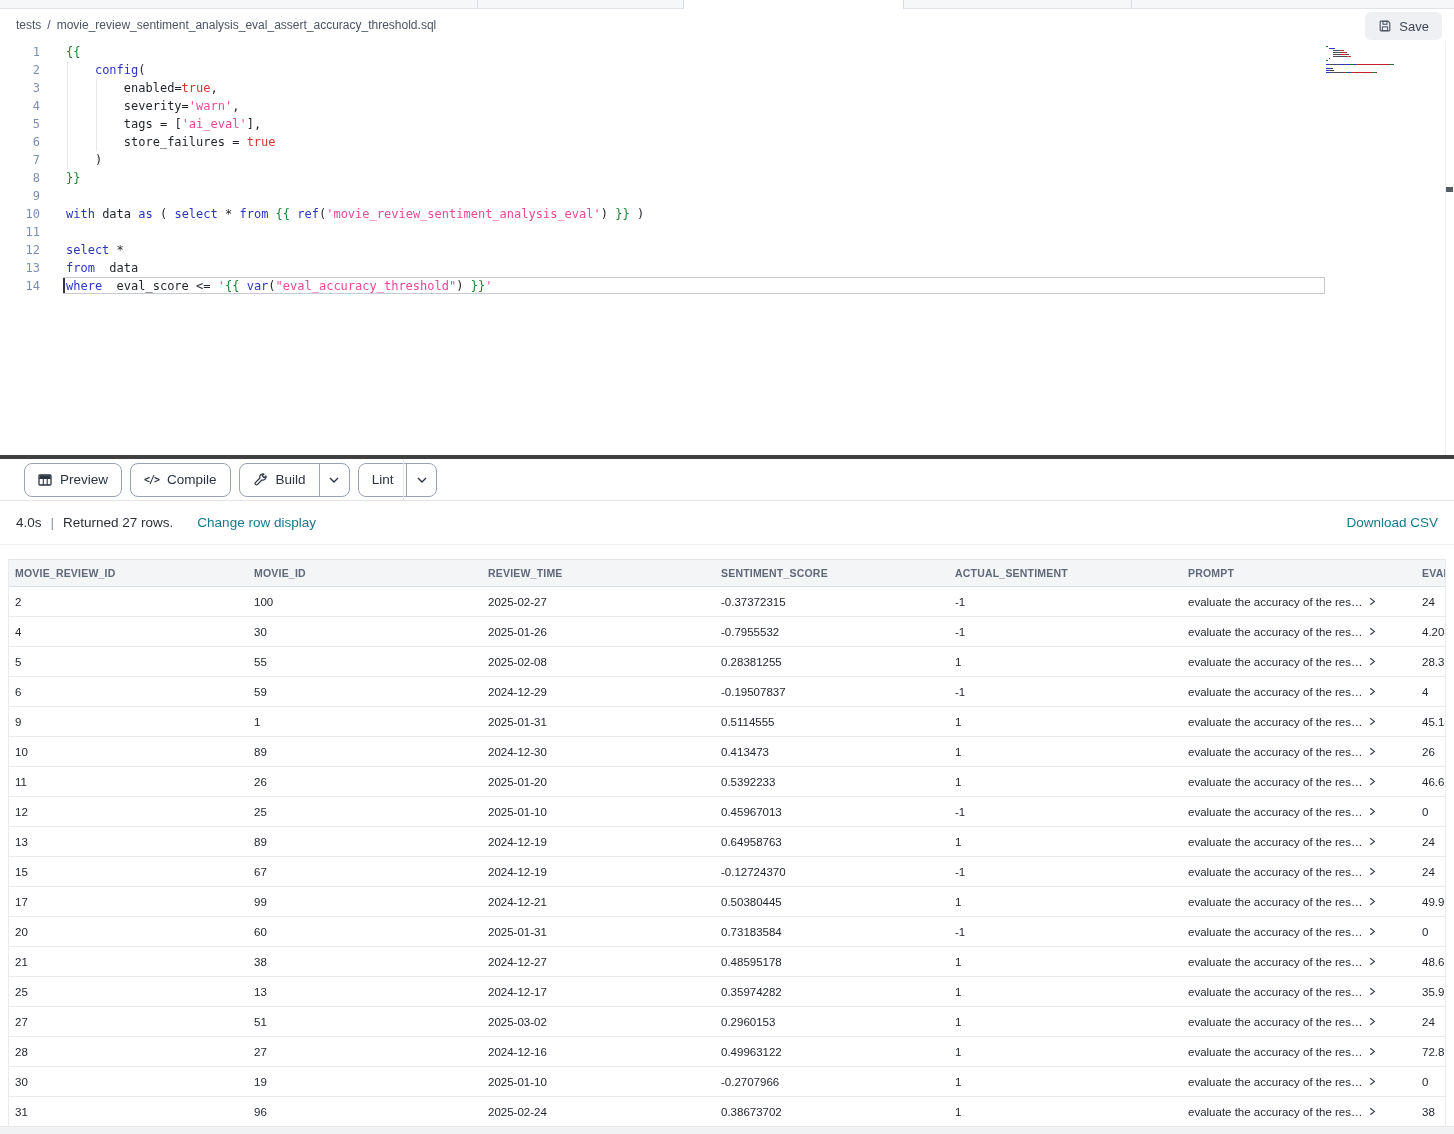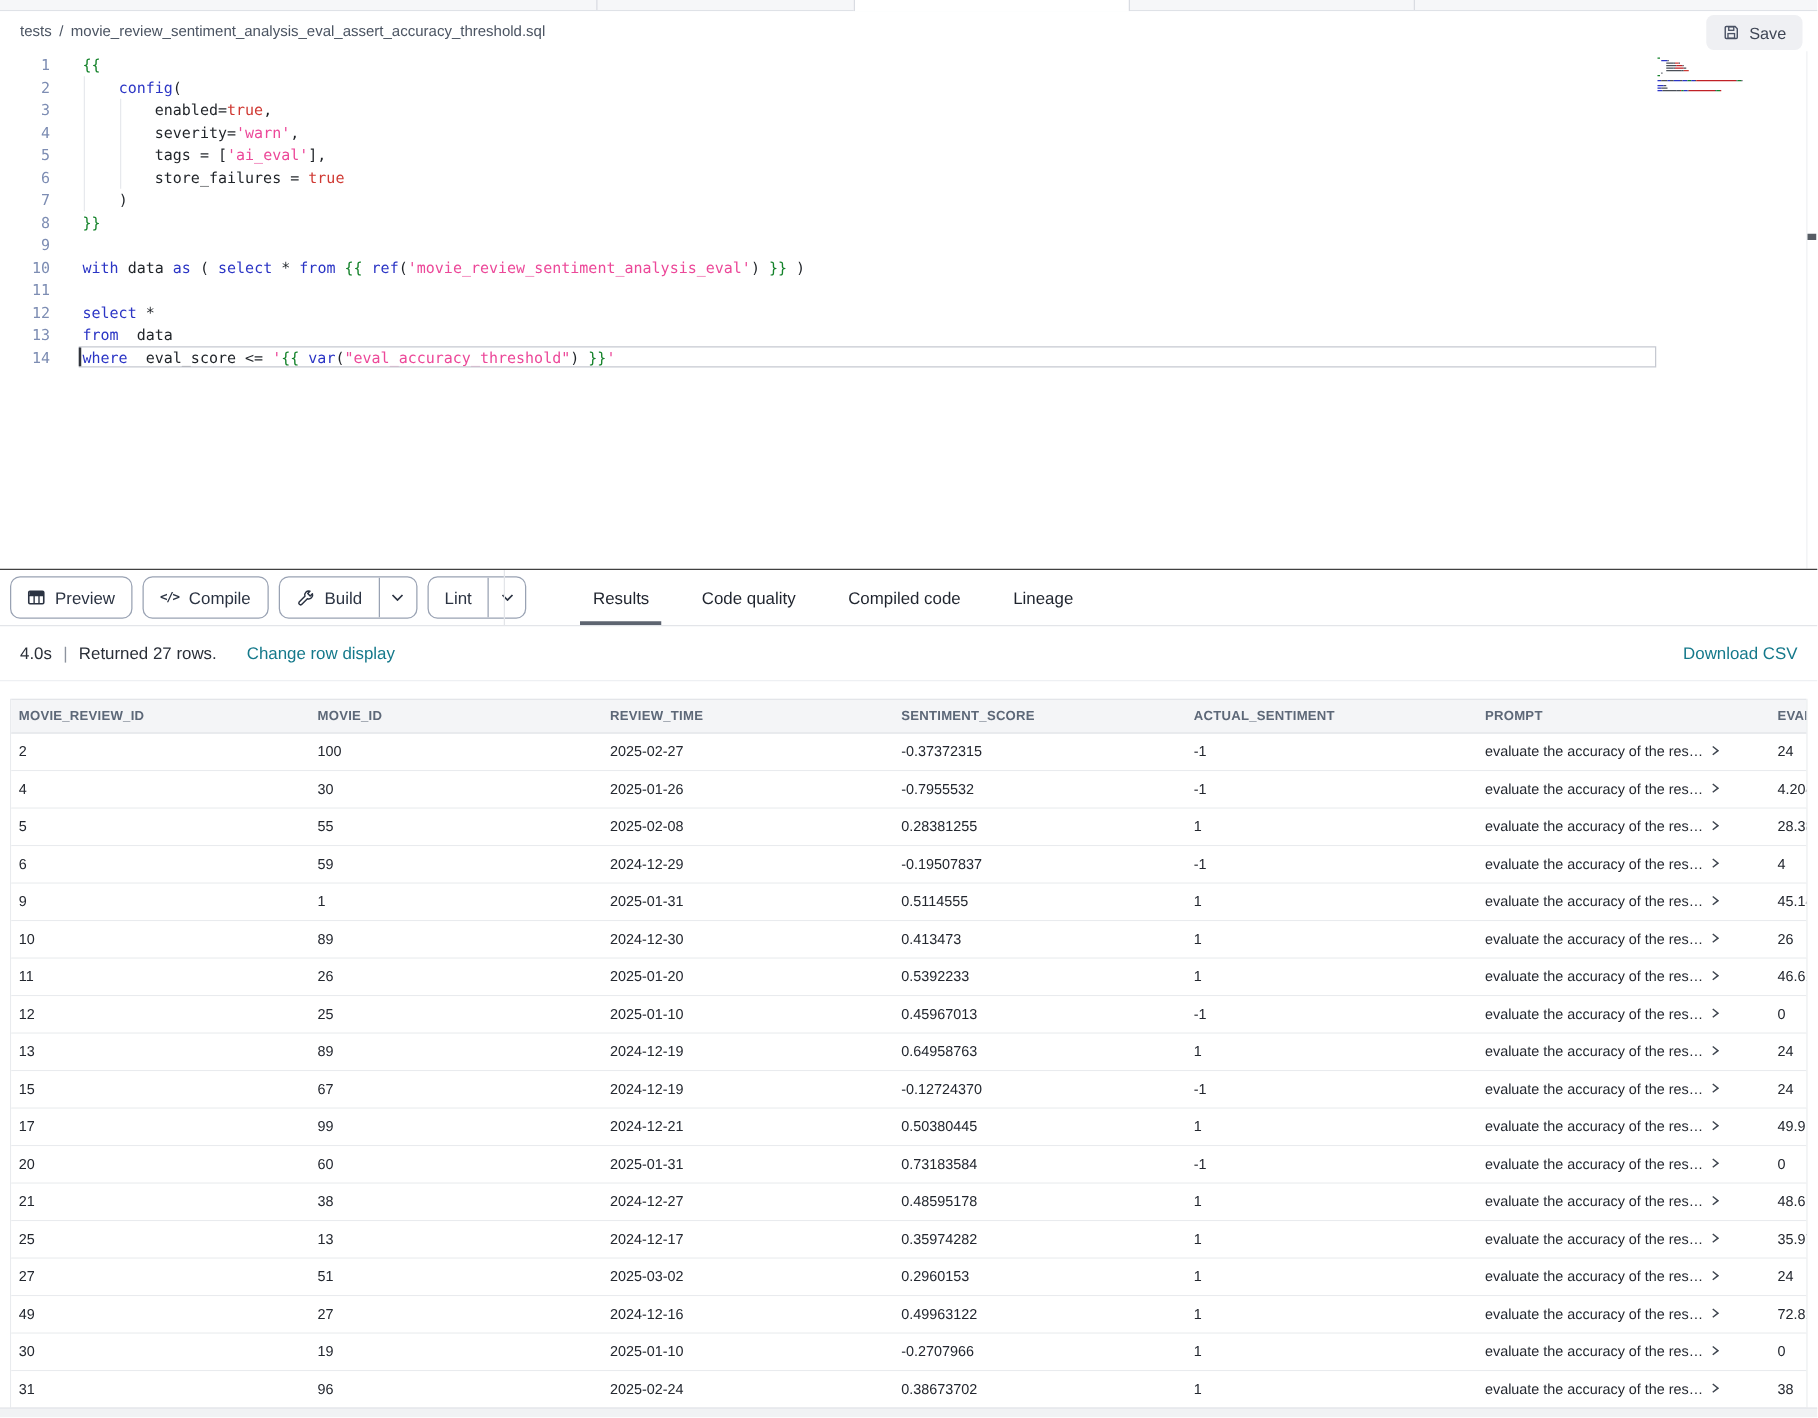--- a/index.html
+++ b/index.html
@@ -33,22 +33,22 @@
   .cl.current .linebox { position:absolute; left:63px; top:0; width:1262px; height:17px;
     border:1px solid #c6c9d1; pointer-events:none; }
   .cl.current .caret { position:absolute; left:63px; top:1px; width:2px; height:15px; background:#30343c; }
   .guide { position:absolute; width:1px; background:#e7e9ed; }
   .minimap { position:absolute; top:5px; right:16px; width:112px; }
   .mm-row { height:1px; margin-bottom:1px; display:flex; }
   .mm-row span { height:1px; display:block; }
   .vscroll-thumb { position:absolute; right:1px; top:146px; width:7px; height:5px; background:#565c64; }
   .editor-rborder { position:absolute; right:8px; top:0; bottom:0; width:1px; background:#f0f1f3; }
   
-  .toolbar { height:46px; border-top:1px solid #404040; border-bottom:1px solid #e3e5e9;
-    display:flex; align-items:center; padding-left:8px; position:relative; background:#fff; }
+  .toolbar { height:46px; border-top:4px solid #404040; border-bottom:1px solid #e3e5e9;
+    display:flex; align-items:center; padding-left:24px; position:relative; background:#fff; }
   .toolbar .vdiv { position:absolute; left:403px; top:0; bottom:0; width:1px; background:#e3e5e9; }
   .btn, .splitbtn { display:flex; align-items:stretch; height:34px; border:1px solid #99a2b3; border-radius:8px;
     background:#fff; margin-right:8px; overflow:hidden; }
   .btn-main { display:flex; align-items:center; gap:8px; padding:0 13px; font-size:13.5px; color:#2b3342; cursor:pointer; }
   .btn-arrow { display:flex; align-items:center; justify-content:center; width:30px; border-left:1px solid #99a2b3; cursor:pointer; }
   .codeicon { font-family:"DejaVu Sans Mono",monospace; font-size:10px; font-weight:bold; color:#2b3342; letter-spacing:-1px; }
   .tabs { display:flex; height:100%; margin-left:24px; }
   .tab { display:flex; align-items:center; padding:0 10px; margin:0 11px; font-size:13.5px; color:#1f242e;
     position:relative; cursor:pointer; }
   .tab.active::after { content:""; position:absolute; left:0; right:0; bottom:0; height:3px; background:#5d6470; }
@@ -252,26 +252,20 @@
         <div class="btn-arrow">
           <span style="display: flex;">
             <svg width="10" height="6" viewBox="0 0 10 6">
               <path d="M1 1l4 4 4-4" fill="none" stroke="#2b3342" stroke-width="1.4"></path>
             </svg>
           </span>
         </div>
       </div>
     </div>
   <div class="vdiv"></div>
-  <div class="tabs">
-      <div class="tab active">Results</div>
-      <div class="tab">Code quality</div>
-      <div class="tab">Compiled code</div>
-      <div class="tab">Lineage</div>
-    </div>
 </div>
 
 <div class="statusbar">
   <span>4.0s</span>
   <span class="sep">|</span>
   <span>Returned 27 rows.</span>
   <a class="link chg">Change row display</a>
   <a class="link dl">Download CSV</a>
 </div>
 
@@ -490,21 +484,21 @@
         <div class="cell">1</div>
         <div class="cell promptcell">
           <span class="ptext">evaluate the accuracy of the res…</span>
           <span class="chev"><svg width="7" height="9" viewBox="0 0 7 9">
               <path d="M1.2 1.2l4.2 3.3-4.2 3.3" fill="none" stroke="#3f4650" stroke-width="1.2"></path>
             </svg></span>
         </div>
         <div class="cell">24</div>
       </div>
       <div class="trow tbody-row">
-        <div class="cell">49</div>
+        <div class="cell">28</div>
         <div class="cell">27</div>
         <div class="cell">2024-12-16</div>
         <div class="cell">0.49963122</div>
         <div class="cell">1</div>
         <div class="cell promptcell">
           <span class="ptext">evaluate the accuracy of the res…</span>
           <span class="chev"><svg width="7" height="9" viewBox="0 0 7 9">
               <path d="M1.2 1.2l4.2 3.3-4.2 3.3" fill="none" stroke="#3f4650" stroke-width="1.2"></path>
             </svg></span>
         </div>

